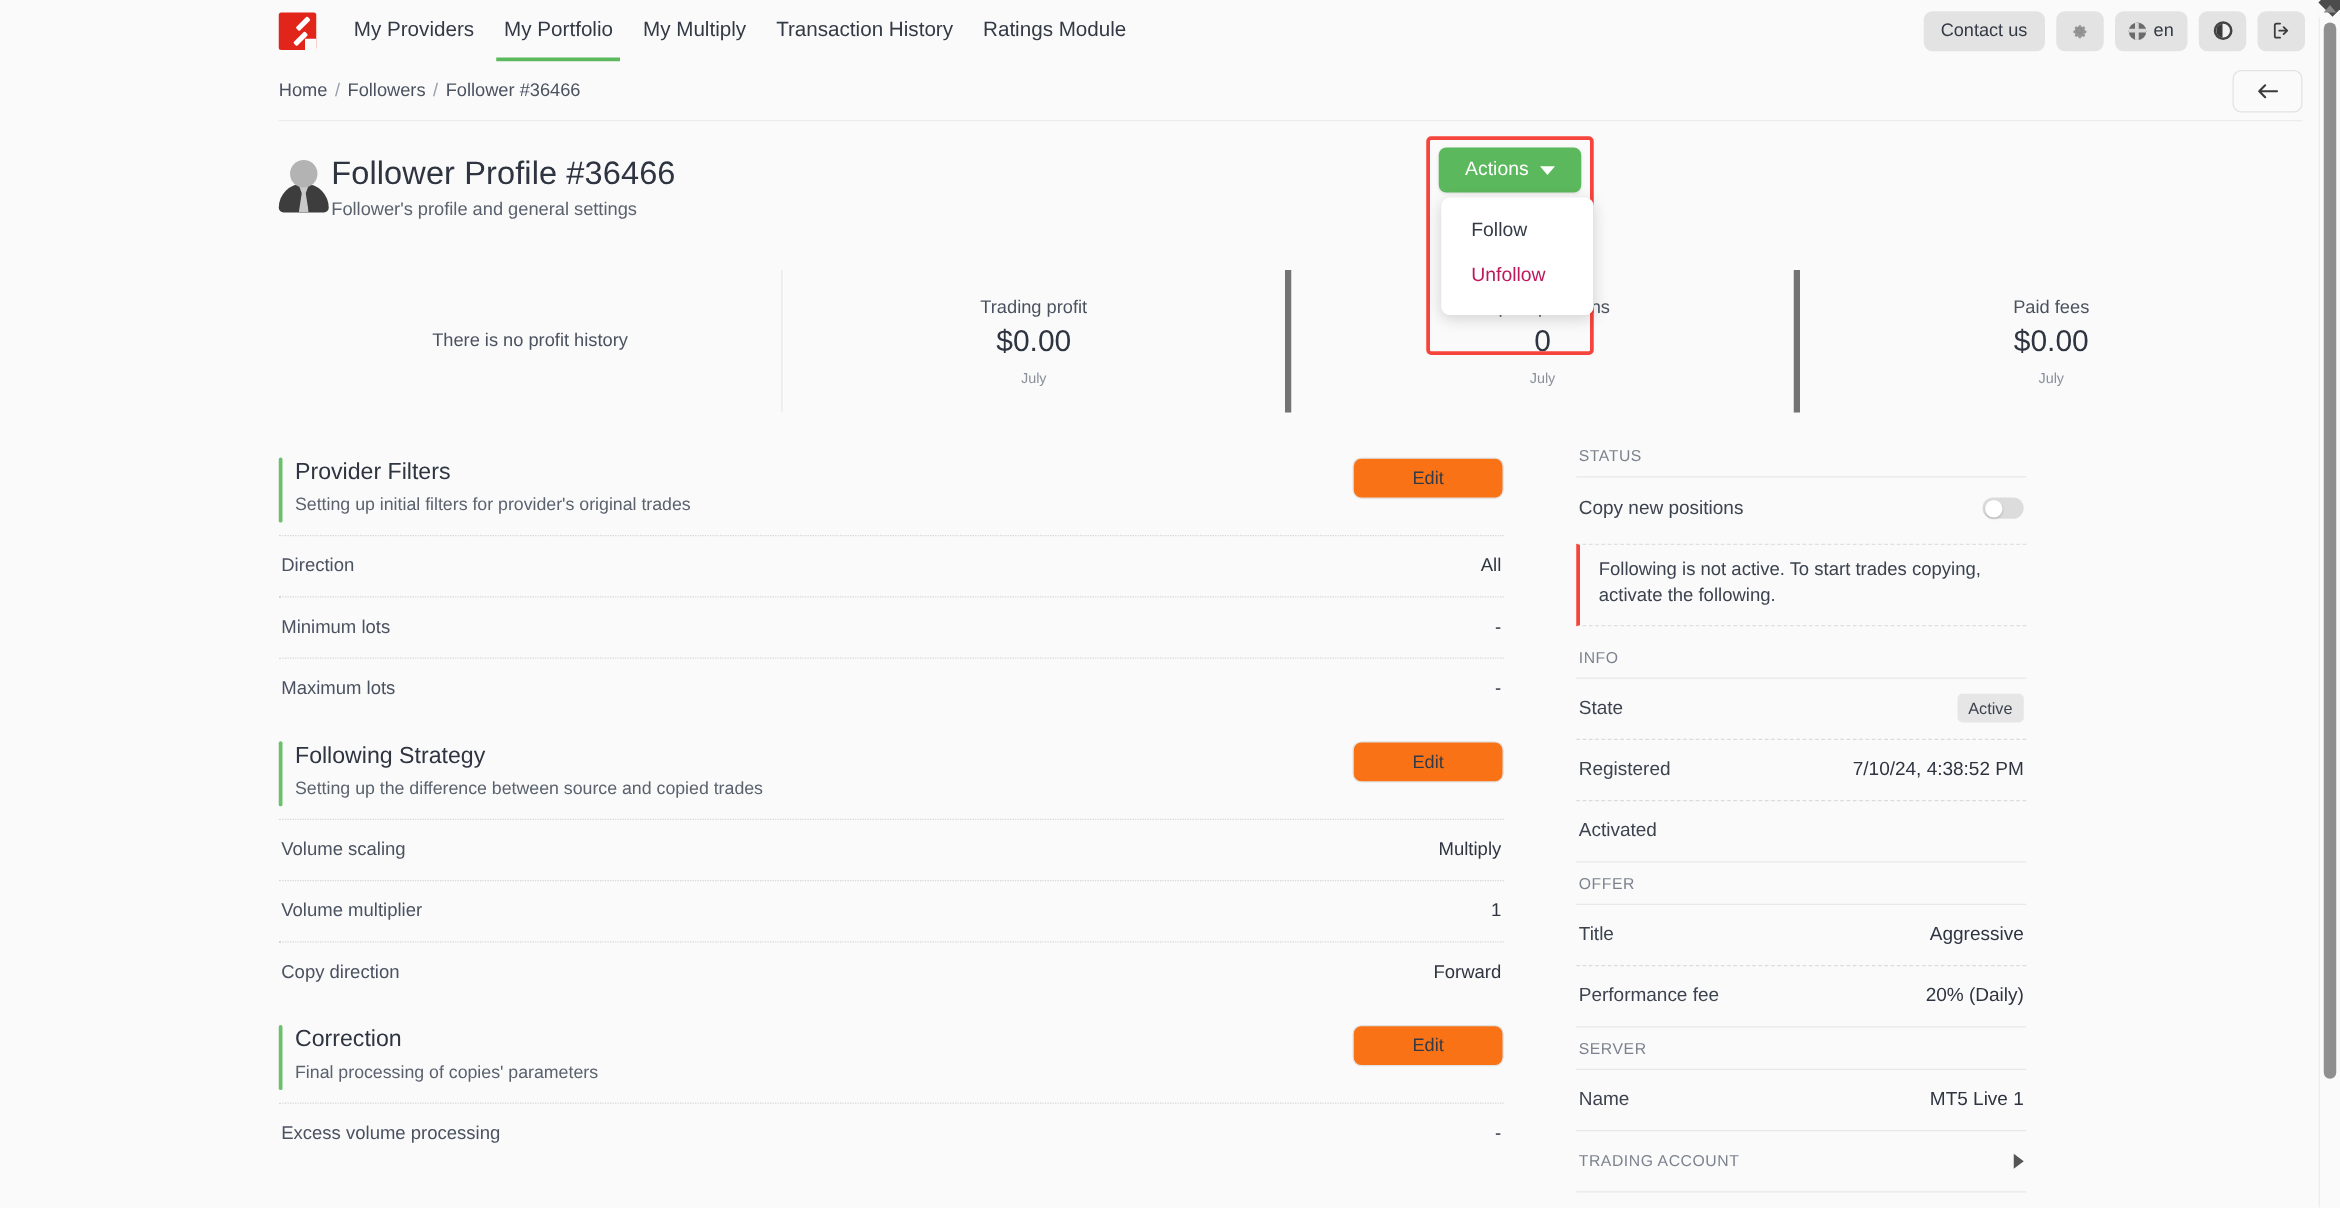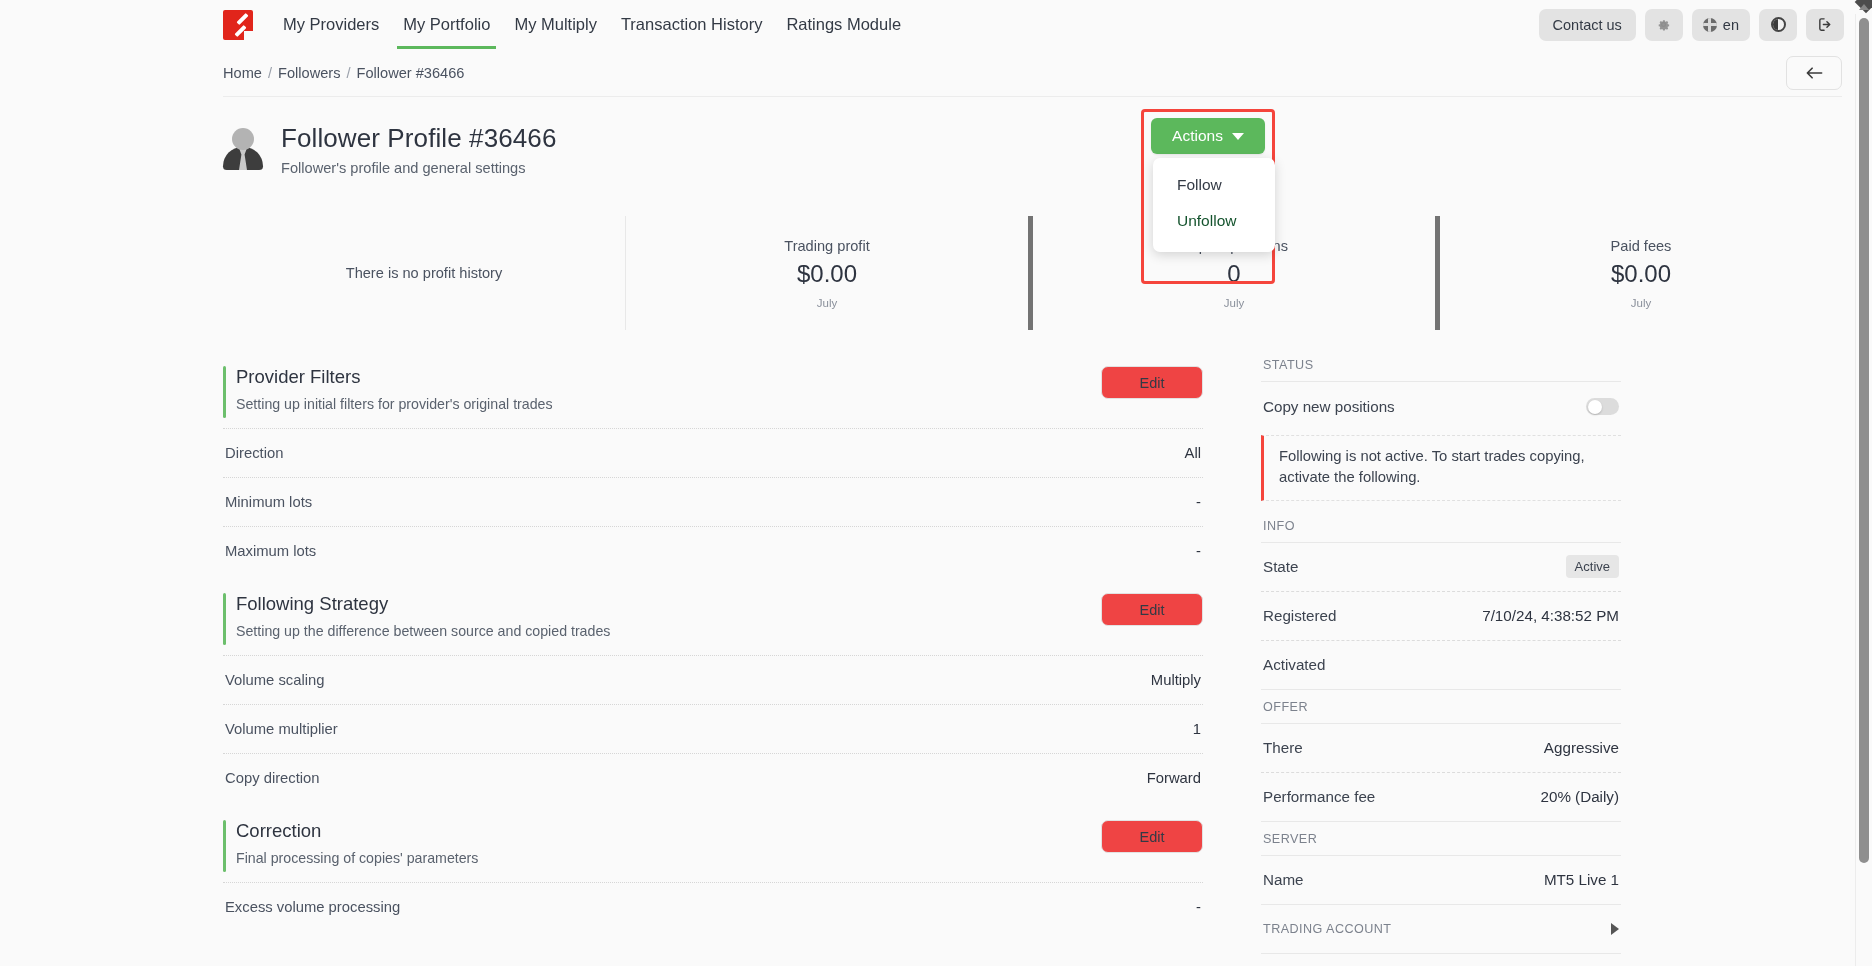--- a/index.html
+++ b/index.html
@@ -73,21 +73,21 @@
     display: flex; align-items: center; justify-content: center; cursor: pointer;
   }
   .hr-full { position:absolute; left:223px; right:30px; bottom:0; height:1px; background:#ececec;}
 
   
   .profilehdr { display:flex; align-items:flex-start; padding: 26px 30px 0 223px; position:relative; }
   .avatar { width: 40px; height: 42px; position: relative; margin-top: 5px; flex:0 0 auto;}
   .av-head { position:absolute; left:9px; top:0; width:22px; height:22px; border-radius:50%; background:#b3b3b3;}
   .av-body { position:absolute; left:0; bottom:0; width:40px; height:23px; background:#3d3d3d; border-radius:20px 20px 4px 4px;}
   .av-tie  { position:absolute; left:16px; bottom:0; width:8px; height:22px; background:#c9c9c9; clip-path: polygon(0 0,100% 0,70% 30%,100% 100%,0 100%,30% 30%);}
-  .ph-text { margin-left: 18px; }
+  .ph-text { margin-left: 2px; }
   .ph-title { font-size: 26px; font-weight: 400; color: #2e3440; letter-spacing: .1px; }
   .ph-sub { font-size: 14.6px; color: #5a626e; margin-top: 6px; }
 
   
   .actions-wrap { position:absolute; right: 587px; top: 118px; width: 134px; }
   .actions-outline {
     position:absolute; left:-10px; top:-9px; width: 134px; height: 175px;
     border: 3px solid #f5453c; border-radius: 4px; pointer-events:none;
   }
   .actions-btn {
@@ -96,21 +96,21 @@
     display:flex; align-items:center; justify-content:center; gap:9px;
     box-shadow: 0 1px 2px rgba(0,0,0,.08);
   }
   .chev-d { width:0;height:0;border-left:6px solid transparent;border-right:6px solid transparent;border-top:7px solid #fff; }
   .actions-menu {
     position:absolute; left: 2px; top: 40px; width: 122px;
     background:#fff; border-radius: 7px; box-shadow: 0 3px 12px rgba(0,0,0,.16);
     padding: 9px 0 13px 0;
   }
   .menu-item { font-size: 15.5px; padding: 9px 24px; cursor:pointer; color:#333a45; }
-  .menu-item.danger { color: #14532d; }
+  .menu-item.danger { color: #be185d; }
 
   
   .statsrow {
     display:flex; margin: 40px 30px 0 223px; height: 114px; align-items: stretch;
   }
   .statcell { flex:1; display:flex; flex-direction:column; align-items:center; justify-content:center; border-right:5px solid #737373; }
   .statcell:last-child { border-right:none; }
   .statcell.nohist { border-right:1px solid #e8e8e8; }
   .stat-label { font-size: 14.6px; color:#4a5260; }
   .stat-value { font-size: 24px; color:#2e3440; margin-top: 6px; }
@@ -122,21 +122,21 @@
   .maincol { width: 980px; }
   .sidecol { width: 360px; }
 
   
   .sec-head { display:flex; align-items:flex-start; padding: 18px 0 16px 0; position:relative; }
   .sec-bar { position:absolute; left:0; top:18px; width:3px; height:52px; background:#6cbf6c; border-radius:2px;}
   .sec-txt { margin-left: 13px; }
   .sec-title { font-size: 18.5px; color:#2e3440; font-weight:400; }
   .sec-sub { font-size: 14.2px; color:#5a626e; margin-top: 8px; text-align: center; }
   .edit-btn {
-    margin-left:auto; width: 102px; height: 33px; background:#ef4444;
+    margin-left:auto; width: 121px; height: 33px; background:#f97316;
     border:1px solid #e2e2e2; border-radius:7px; font-size:14.5px;
     color:#333a45; cursor:pointer;
   }
   .kvrow {
     display:flex; align-items:center; justify-content:space-between;
     height: 49px; border-top: 1px dotted #d6d6d6;
     font-size: 14.8px; padding: 0 2px;
   }
   .kvrow.first { border-top: 1px dotted #d6d6d6; }
   .kv-k { color:#4a5260; }
@@ -356,21 +356,21 @@
         <span class="side-v">7/10/24, 4:38:52 PM</span>
       </div>
       <div class="side-row solid-b">
         <span class="side-k">Activated</span>
         <span class="side-v"></span>
       </div>
 
       <div class="side-group-label">OFFER</div>
       <div class="side-hr"></div>
       <div class="side-row dotted">
-        <span class="side-k">There</span>
+        <span class="side-k">Title</span>
         <span class="side-v">Aggressive</span>
       </div>
       <div class="side-row solid-b">
         <span class="side-k">Performance fee</span>
         <span class="side-v">20% (Daily)</span>
       </div>
 
       <div class="side-group-label">SERVER</div>
       <div class="side-hr"></div>
       <div class="side-row solid-b">

